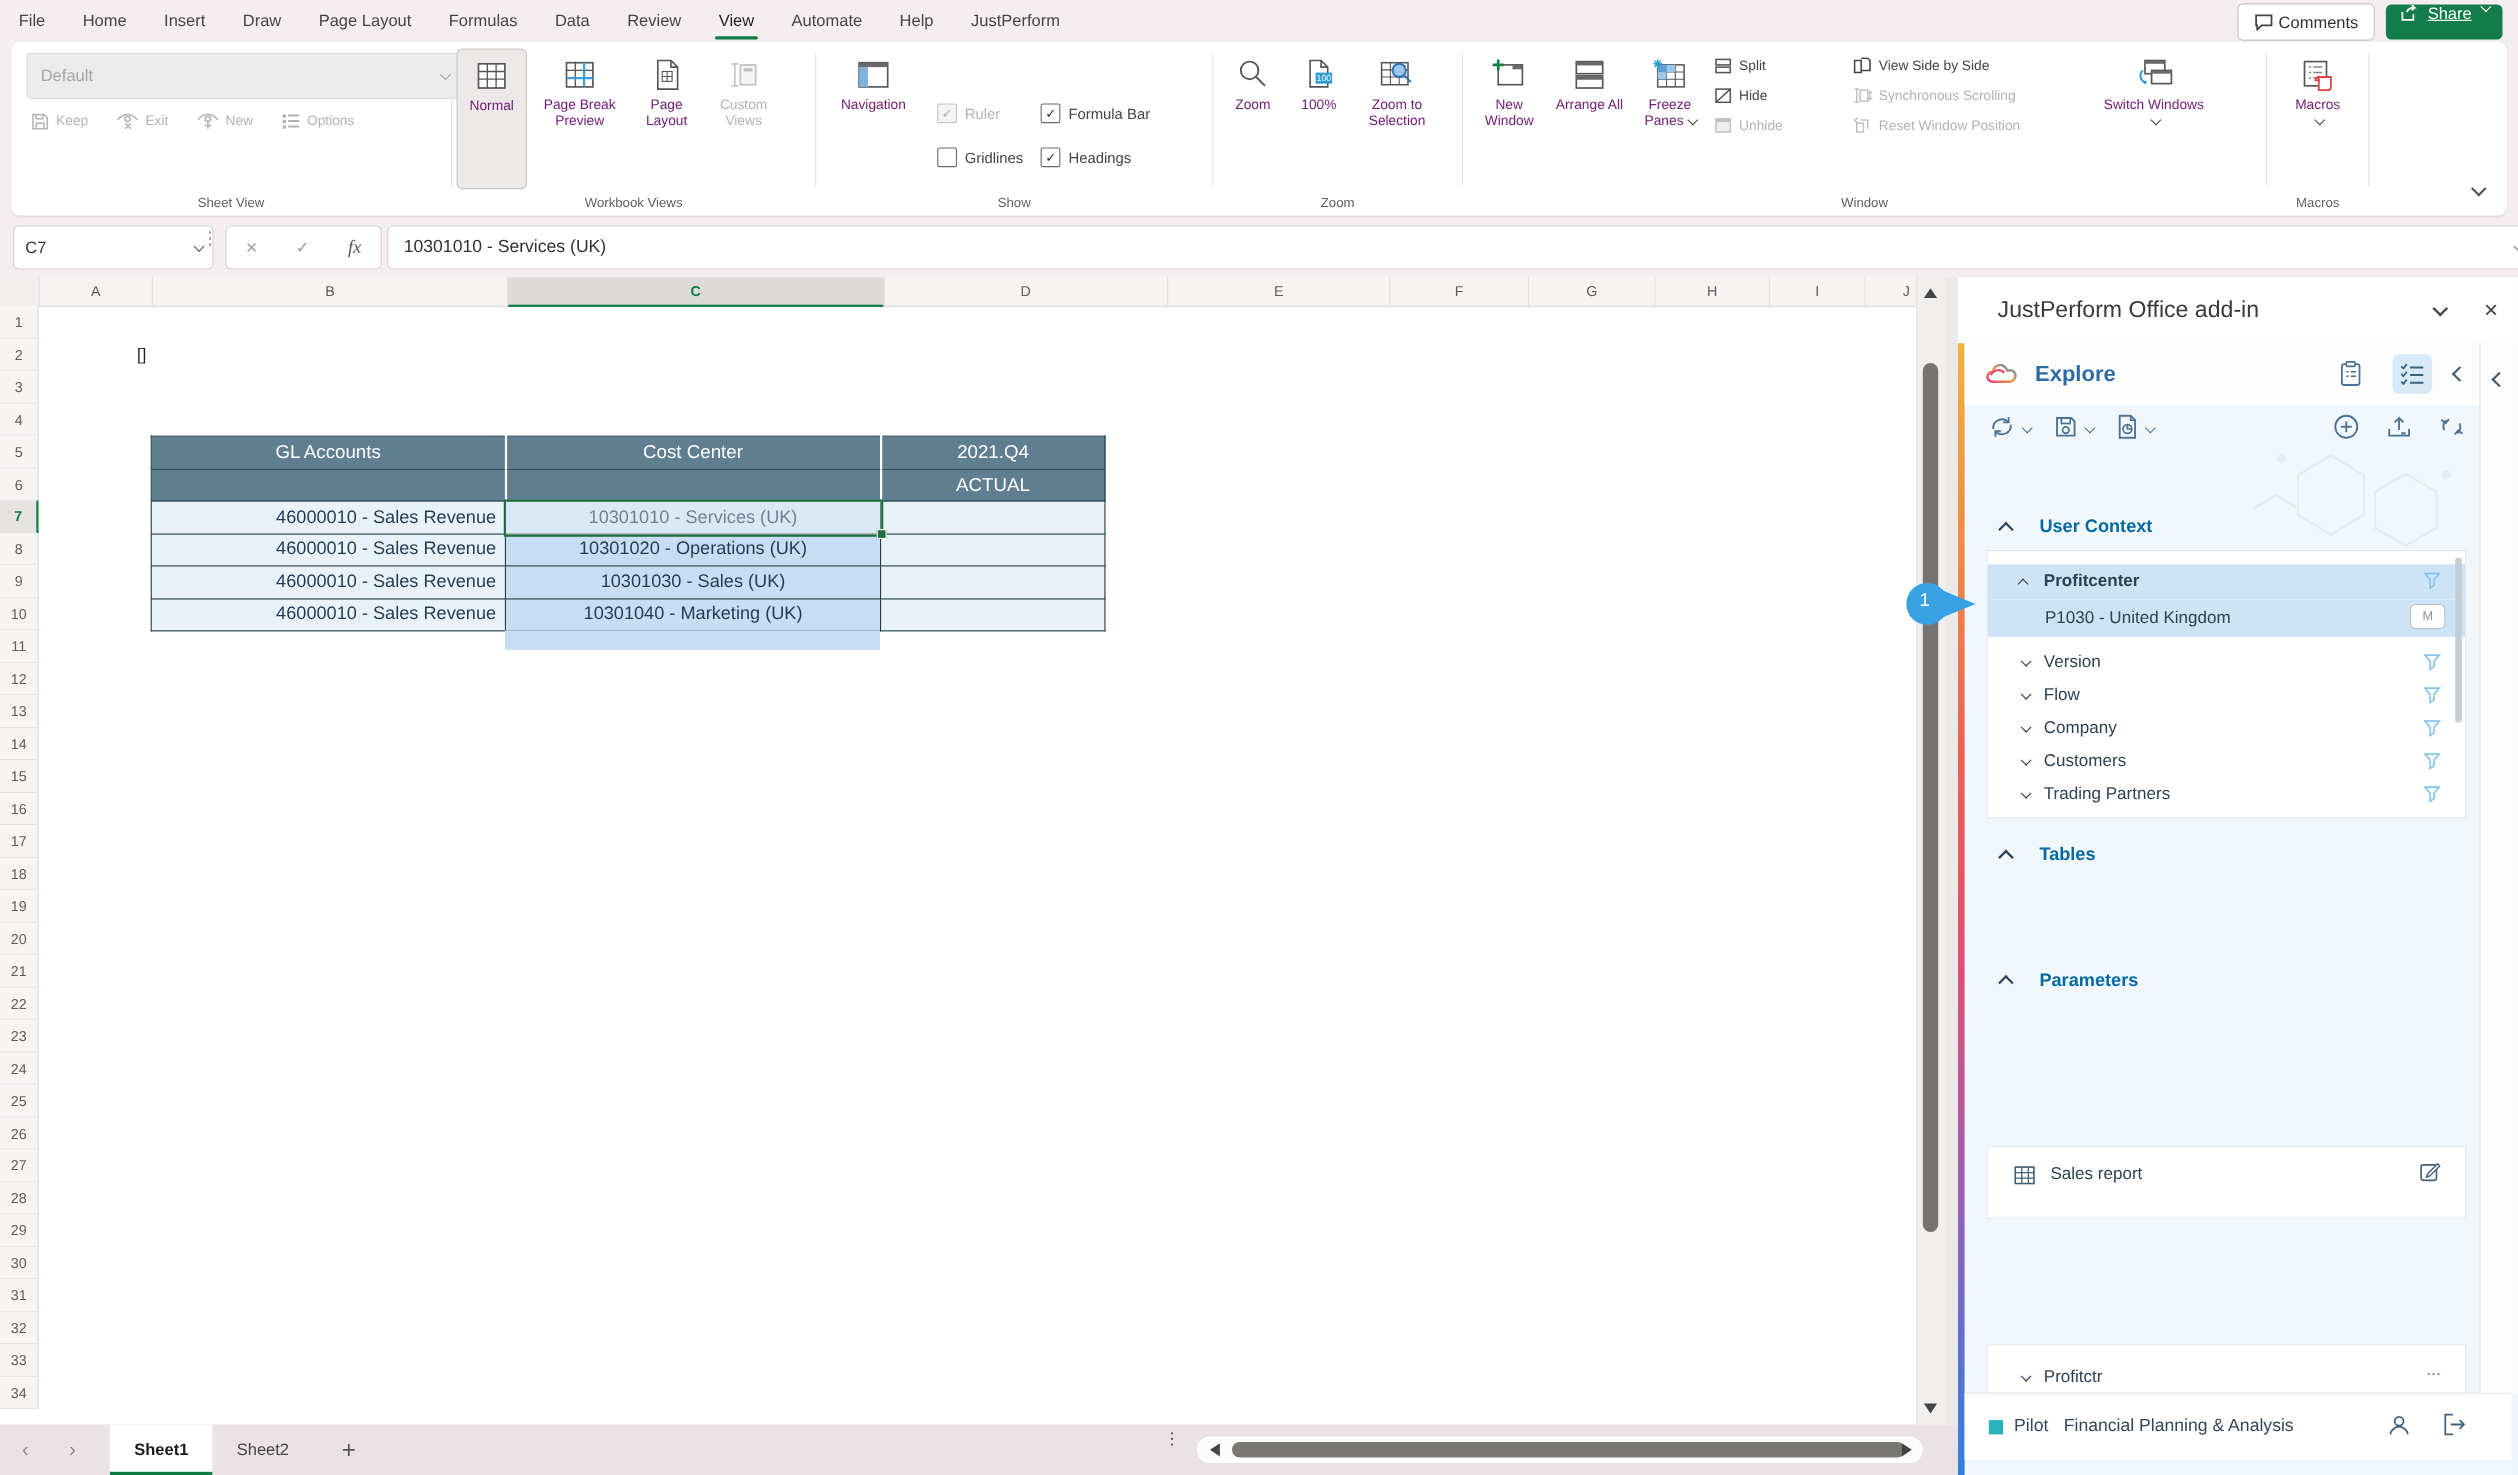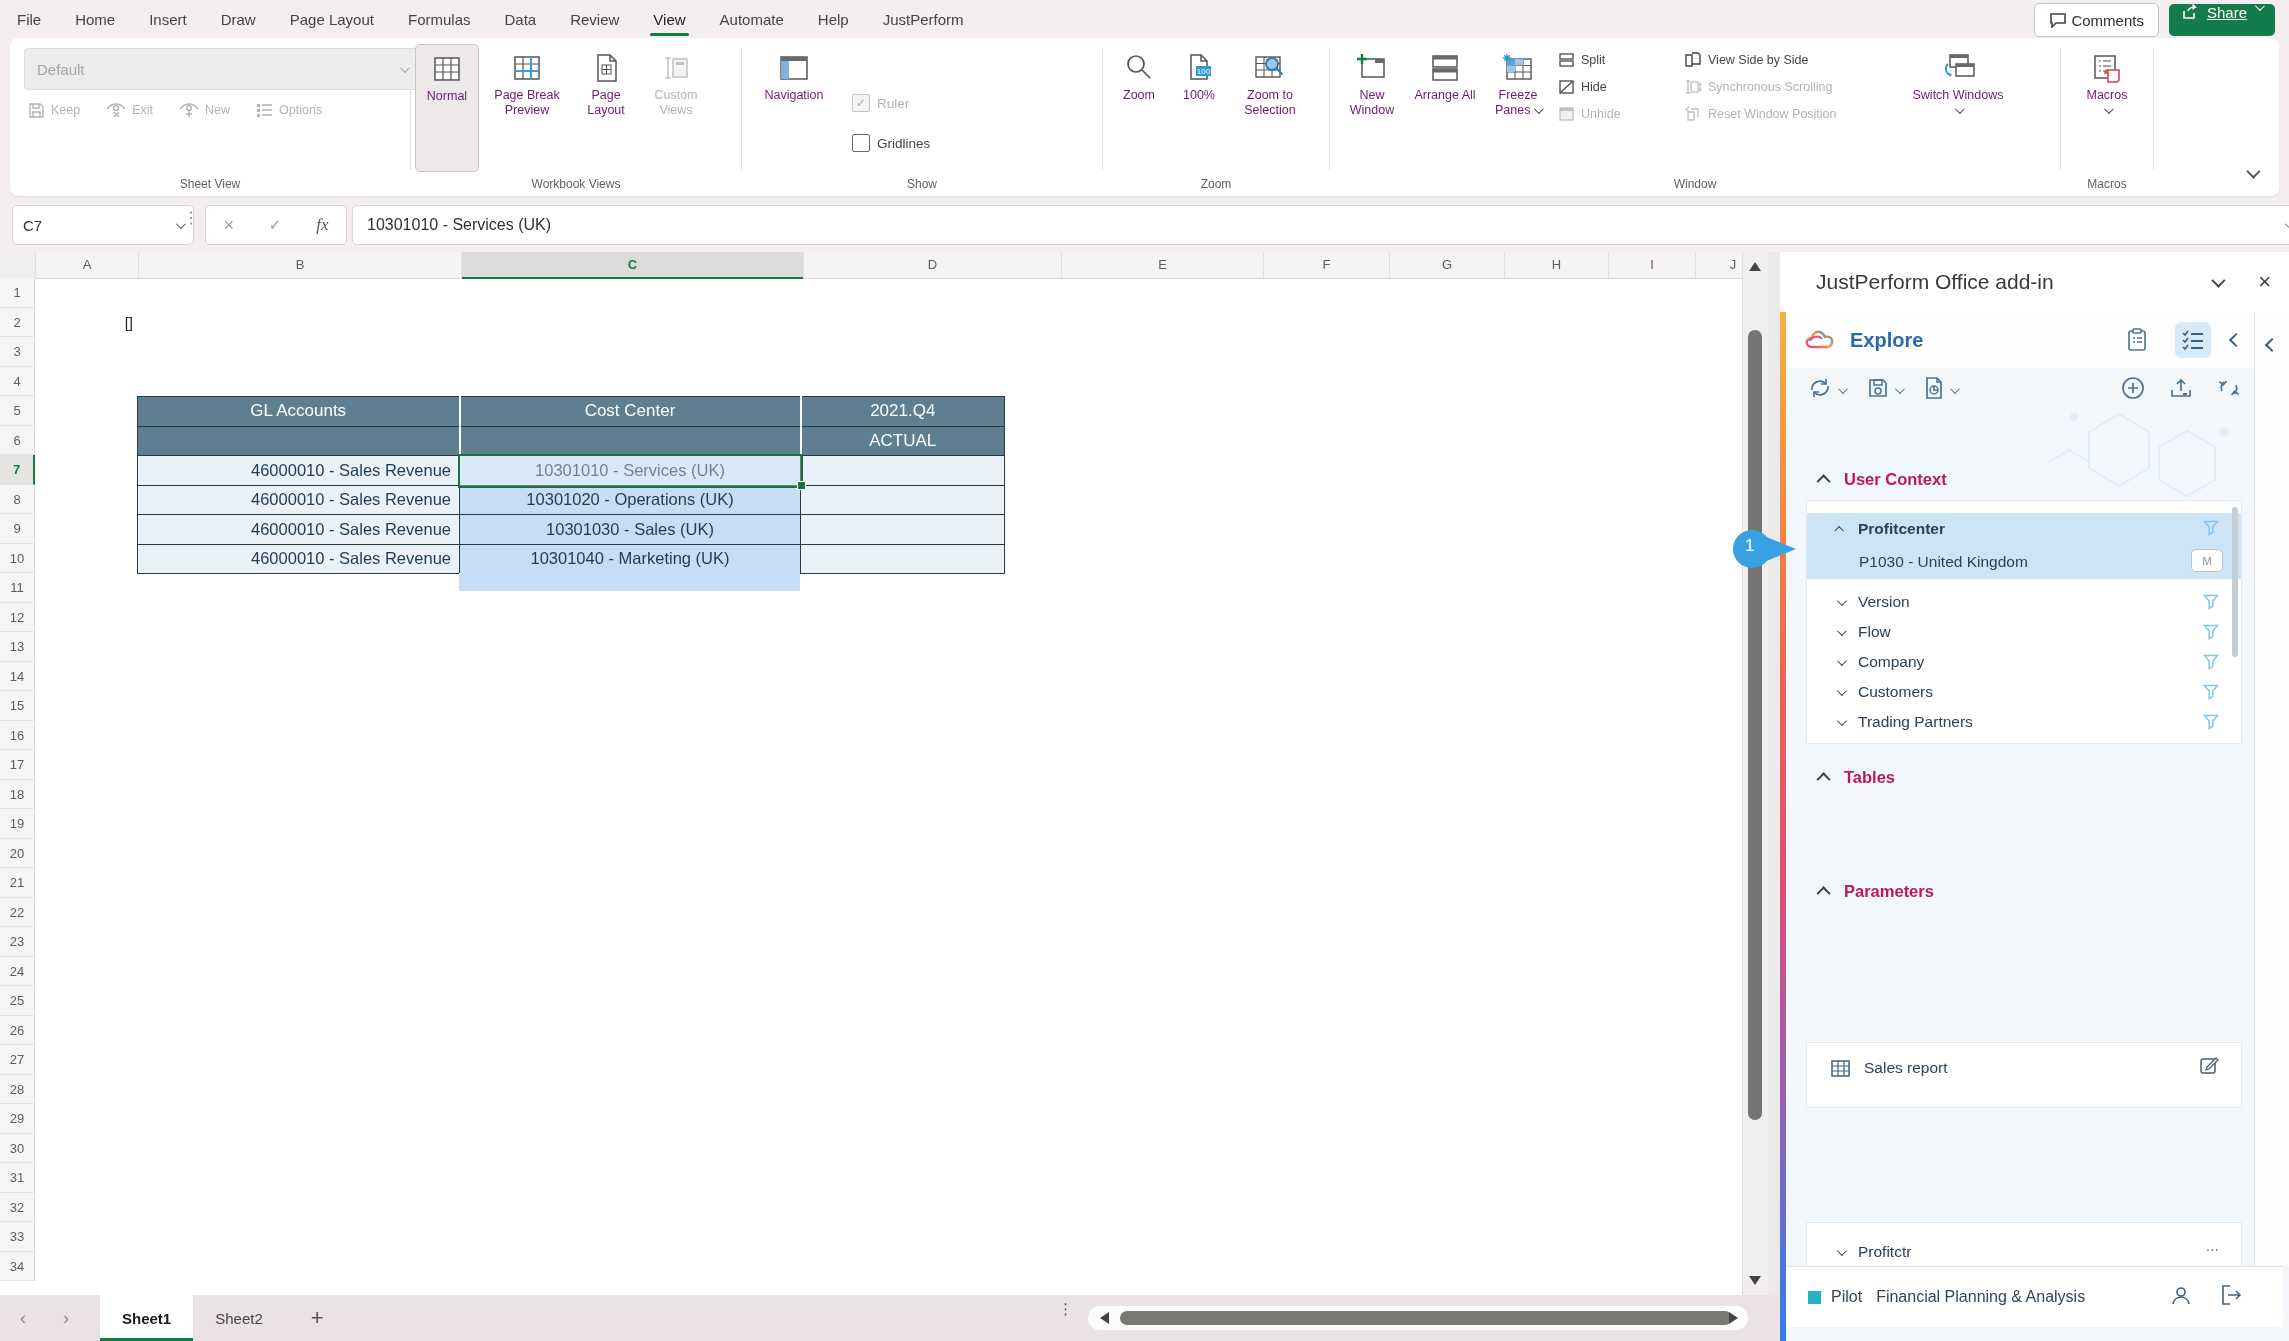--- a/index.html
+++ b/index.html
@@ -101,21 +101,21 @@
   #right-strip{position:absolute;right:0;top:60px;width:34px;height:954px;background:#fdfdfd;border-left:1px solid #e3e1e1;}
   #right-strip .chev{color:#557;margin:28px 0 0 12px;color:#445a6e;}
   #explore-hd{position:absolute;left:6px;top:60px;width:469px;height:56px;background:#fdfdfd;display:flex;align-items:center;}
   #explore-hd .xlabel{font-size:20px;font-weight:bold;color:#2a6ba6;margin-left:12px;}
   #explore-hd .right{position:absolute;right:14px;display:flex;align-items:center;gap:20px;}
   .iconbtn{width:36px;height:36px;border-radius:6px;display:flex;align-items:center;justify-content:center;}
   .iconbtn.active{background:#d8eaf8;}
   #ptoolbar{position:absolute;left:6px;top:116px;width:469px;height:44px;display:flex;align-items:center;gap:8px;padding-left:22px;box-sizing:border-box;color:#4a7396;}
   #ptoolbar .grp{display:flex;align-items:center;gap:6px;margin-right:14px;}
   #ptoolbar .right{position:absolute;right:14px;display:flex;gap:24px;align-items:center;}
-  .psec-hd{display:flex;align-items:center;gap:14px;font-size:16.5px;font-weight:bold;color:#be185d;}
+  .psec-hd{display:flex;align-items:center;gap:24px;font-size:16.5px;font-weight:bold;color:#0369a1;}
   .pcard{background:#fff;border:1px solid #e2e8ee;border-radius:0;position:relative;overflow:hidden;}
   .prow{height:30px;display:flex;align-items:center;font-size:15.5px;color:#2d4154;position:relative;padding-left:30px;}
   .prow .lbl{margin-left:14px;}
   .prow .funnel{position:absolute;right:22px;top:7px;}
   .hl{background:#cde4f7;}
   .m-badge{position:absolute;right:18px;top:4px;width:30px;height:21px;border:1px solid #b9c4cc;border-radius:5px;color:#8a98a3;font-size:11.5px;display:flex;align-items:center;justify-content:center;background:#fff;}
   .inner-scroll{position:absolute;right:3px;top:6px;width:6px;height:150px;background:#c4cdd4;border-radius:3px;}
   #pfooter{position:absolute;left:6px;top:1014px;width:497px;height:60px;background:#fff;border-top:1px solid #e5e3e2;display:flex;align-items:center;}
   #pfooter .sq{width:13px;height:13px;background:var(--teal,#27b2bf);margin-left:22px;}
   #pfooter .prod{font-size:16px;color:#33475a;margin-left:10px;}
@@ -252,20 +252,30 @@
       <span class="blabel">Navigation</span>
     </div>
     <div style="display:flex;flex-direction:column;justify-content:center;gap:14px;padding-top:6px;">
       <div class="cbrow disabled">
           <span class="cb checked disabled"></span>
           <span>Ruler</span>
         </div>
       <div class="cbrow">
           <span class="cb"></span>
           <span>Gridlines</span>
+        </div>
+    </div>
+    <div style="display:flex;flex-direction:column;justify-content:center;gap:14px;padding-top:6px;">
+      <div class="cbrow">
+          <span class="cb checked"></span>
+          <span>Formula Bar</span>
+        </div>
+      <div class="cbrow">
+          <span class="cb checked"></span>
+          <span>Headings</span>
         </div>
     </div>
     <div class="rlabel">Show</div>
   </div>
   <div class="rdivider"></div>
 
   <div class="rgroup" style="width:226px;display:flex;gap:6px;padding:6px 0 0 8px;box-sizing:border-box;">
     <div class="rbig" style="width:56px">
       <svg width="32" height="32" viewBox="0 0 32 32">
           <circle cx="13" cy="12" r="8" fill="none" stroke="#555" stroke-width="1.7"></circle>

